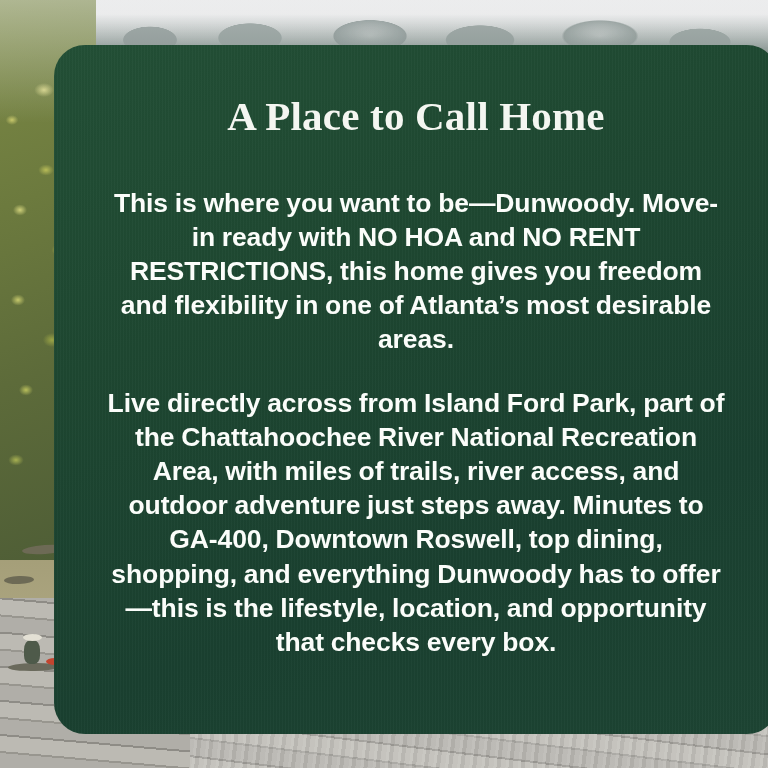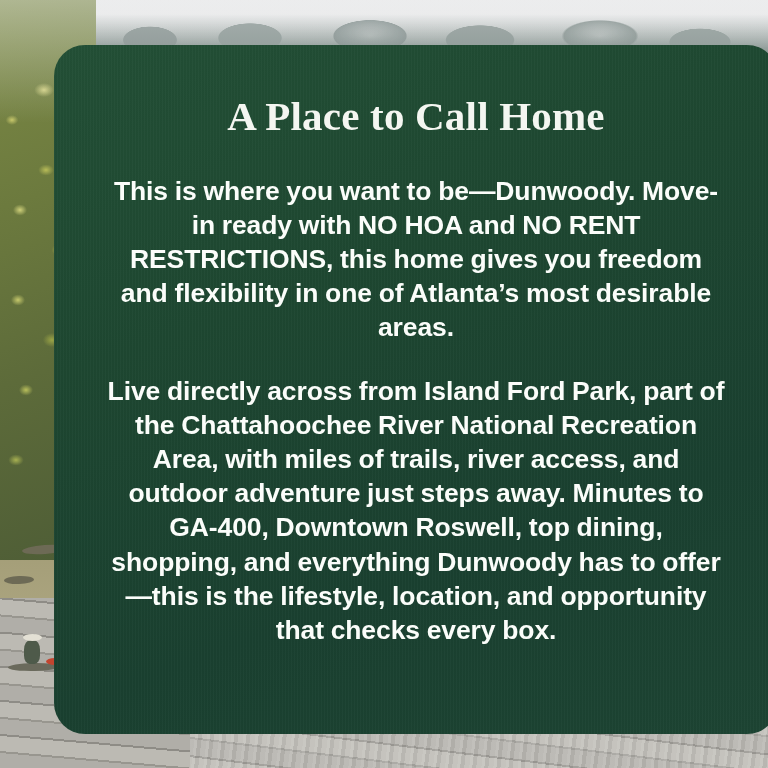--- a/index.html
+++ b/index.html
@@ -162,21 +162,21 @@
     font-weight: 700;
     font-size: 41px;
     line-height: 1.05;
     color: #f4f6f1;
     text-align: center;
     letter-spacing: .2px;
     margin: 8px 0 36px 0;
   }
   .panel-body {
     width: 620px;
-    margin: 0 auto;
+    margin: 12px auto;
   }
   .panel-para {
     font-family: "Liberation Sans", sans-serif;
     font-weight: 700;
     font-size: 26.5px;
     line-height: 1.285;
     color: #fbfdfa;
     text-align: center;
     margin: 0 0 30px 0;
     letter-spacing: -.1px;

